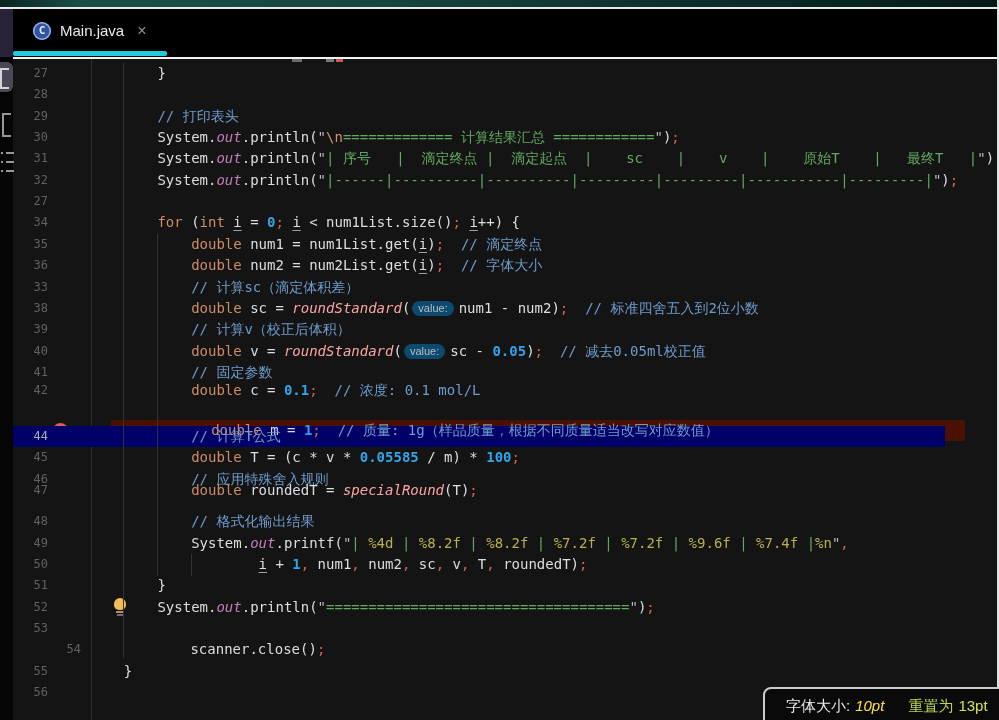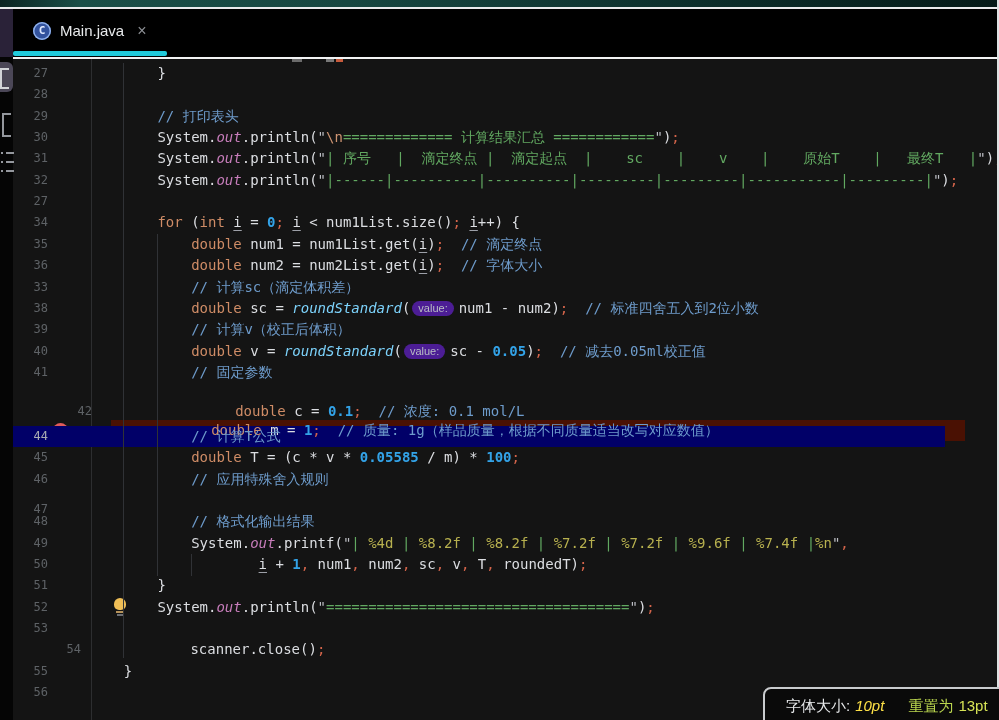--- a/index.html
+++ b/index.html
@@ -48,24 +48,24 @@
   .bp{position:absolute;left:20px;top:3px;width:15px;height:15px;border-radius:50%;background:#e05b5b;cursor:pointer;}
   .bulb{position:absolute;left:99px;top:1px;width:16px;height:20px;cursor:pointer;}
   .bulb .b{position:absolute;left:2px;top:0;width:12px;height:12px;border-radius:50% 50% 42% 42%;background:#efbe56;}
   .bulb .s1{position:absolute;left:4px;top:13px;width:8px;height:2px;background:#b7935a;}
   .bulb .s2{position:absolute;left:5px;top:16px;width:6px;height:2px;background:#6d6f73;}
   .code{position:absolute;left:77px;top:0;height:21.35px;white-space:pre;
     font-family:"DejaVu Sans Mono",monospace;font-size:14px;line-height:21.35px;z-index:1;}
   .tok-pl{color:#dcdee2;} .tok-kw{color:#cf8c66;} .tok-st{color:#62a961;}
   .tok-q{color:#bcbec4;} .tok-esc{color:#ce9472;} .tok-fmt{color:#b8b14f;}
   .tok-cm{color:#6e9ccc;} .tok-num{color:#33a3e8;font-weight:bold;}
-  .tok-sf{color:#c77dbb;font-style:italic;} .tok-it{color:#7dd3fc;font-style:italic;}
+  .tok-sf{color:#c77dbb;font-style:italic;} .tok-it{color:#fca5a5;font-style:italic;}
   .tok-pu{color:#d5654b;}
   .tok-ul{color:#dcdee2;text-decoration:underline;text-underline-offset:3px;text-decoration-color:#9da0a8;}
-  .inlay{display:inline-block;background:#4c1d95;color:#b9bdc4;border-radius:8px;
+  .inlay{display:inline-block;background:#0c4a6e;color:#b9bdc4;border-radius:8px;
     font-size:11px;line-height:15px;padding:0 6px;margin:0 5px 0 2px;vertical-align:1px;
     font-family:"Liberation Sans",sans-serif;}
 
   
   .popup{position:absolute;left:763px;top:687px;width:260px;height:60px;background:#0a0a0a;
     border:2px solid #c9cbce;border-radius:8px 0 0 0;box-sizing:border-box;z-index:10;
     display:flex;align-items:flex-start;padding:8px 0 0 21px;font-size:15px;white-space:nowrap;}
   .popup .lab{color:#e8eaec;} .popup .val{color:#fde047;margin-left:5px;font-style:italic;}
   .popup .reset{margin-left:24px;cursor:pointer;}
   .popup .rlab{color:#b9d44e;} .popup .rval{color:#d6e356;margin-left:5px;}
@@ -150,21 +150,21 @@
         <span class="code"><span class="tok-pl">            </span><span class="tok-cm">// 计算v（校正后体积）</span></span>
       </div>
       <div class="row" style="top: 277.55px;">
         <span class="lnum">40</span>
         <span class="code"><span class="tok-pl">            </span><span class="tok-kw">double</span><span class="tok-pl"> v = </span><span class="tok-it">roundStandard</span><span class="tok-pl">(</span><span class="inlay">value:</span><span class="tok-pl">sc - </span><span class="tok-num">0.05</span><span class="tok-pl">)</span><span class="tok-pu">;</span><span class="tok-pl">  </span><span class="tok-cm">// 减去0.05ml校正值</span></span>
       </div>
       <div class="row" style="top: 298.9px;">
         <span class="lnum">41</span>
         <span class="code"><span class="tok-pl">            </span><span class="tok-cm">// 固定参数</span></span>
       </div>
-      <div class="row" style="top: 338px; margin-left: 44px;">
+      <div class="row" style="top: 317px;">
         <span class="lnum">42</span>
         <span class="code"><span class="tok-pl">            </span><span class="tok-kw">double</span><span class="tok-pl"> c = </span><span class="tok-num">0.1</span><span class="tok-pu">;</span><span class="tok-pl">  </span><span class="tok-cm">// 浓度: 0.1 mol/L</span></span>
       </div>
       <div class="row" style="top: 357px; margin-left: 20px;">
         <div class="band-red"></div>
         <span class="lnum">43</span>
         <div class="bp"></div>
         <span class="code"><span class="tok-pl">            </span><span class="tok-kw">double</span><span class="tok-pl"> m = </span><span class="tok-num">1</span><span class="tok-pu">;</span><span class="tok-pl">  </span><span class="tok-cm">// 质量: 1g（样品质量，根据不同质量适当改写对应数值）</span></span>
       </div>
       <div class="row cur" style="top: 362.95px;">
@@ -172,22 +172,23 @@
         <span class="code"><span class="tok-pl">            </span><span class="tok-cm">// 计算T公式</span></span>
       </div>
       <div class="row" style="top: 384.3px;">
         <span class="lnum">45</span>
         <span class="code"><span class="tok-pl">            </span><span class="tok-kw">double</span><span class="tok-pl"> T = (c * v * </span><span class="tok-num">0.05585</span><span class="tok-pl"> / m) * </span><span class="tok-num">100</span><span class="tok-pu">;</span></span>
       </div>
       <div class="row" style="top: 405.65px;">
         <span class="lnum">46</span>
         <span class="code"><span class="tok-pl">            </span><span class="tok-cm">// 应用特殊舍入规则</span></span>
       </div>
-      <div class="row" style="top: 436px;">
+      <div class="row" style="top: 417px;">
         <span class="lnum">47</span>
+        <span class="code"><span class="tok-pl">            </span><span class="tok-kw">double</span><span class="tok-pl"> roundedT = </span><span class="tok-it">specialRound</span><span class="tok-pl">(T)</span><span class="tok-pu">;</span></span>
       </div>
       <div class="row" style="top: 448.35px;">
         <span class="lnum">48</span>
         <span class="code"><span class="tok-pl">            </span><span class="tok-cm">// 格式化输出结果</span></span>
       </div>
       <div class="row" style="top: 469.7px;">
         <span class="lnum">49</span>
         <span class="code"><span class="tok-pl">            System.</span><span class="tok-sf">out</span><span class="tok-pl">.printf(</span><span class="tok-q">"</span><span class="tok-st">| </span><span class="tok-fmt">%4d</span><span class="tok-st"> | </span><span class="tok-fmt">%8.2f</span><span class="tok-st"> | </span><span class="tok-fmt">%8.2f</span><span class="tok-st"> | </span><span class="tok-fmt">%7.2f</span><span class="tok-st"> | </span><span class="tok-fmt">%7.2f</span><span class="tok-st"> | </span><span class="tok-fmt">%9.6f</span><span class="tok-st"> | </span><span class="tok-fmt">%7.4f</span><span class="tok-st"> |</span><span class="tok-fmt">%n</span><span class="tok-q">"</span><span class="tok-pu">,</span></span>
       </div>
       <div class="row" style="top: 491.05px;">

